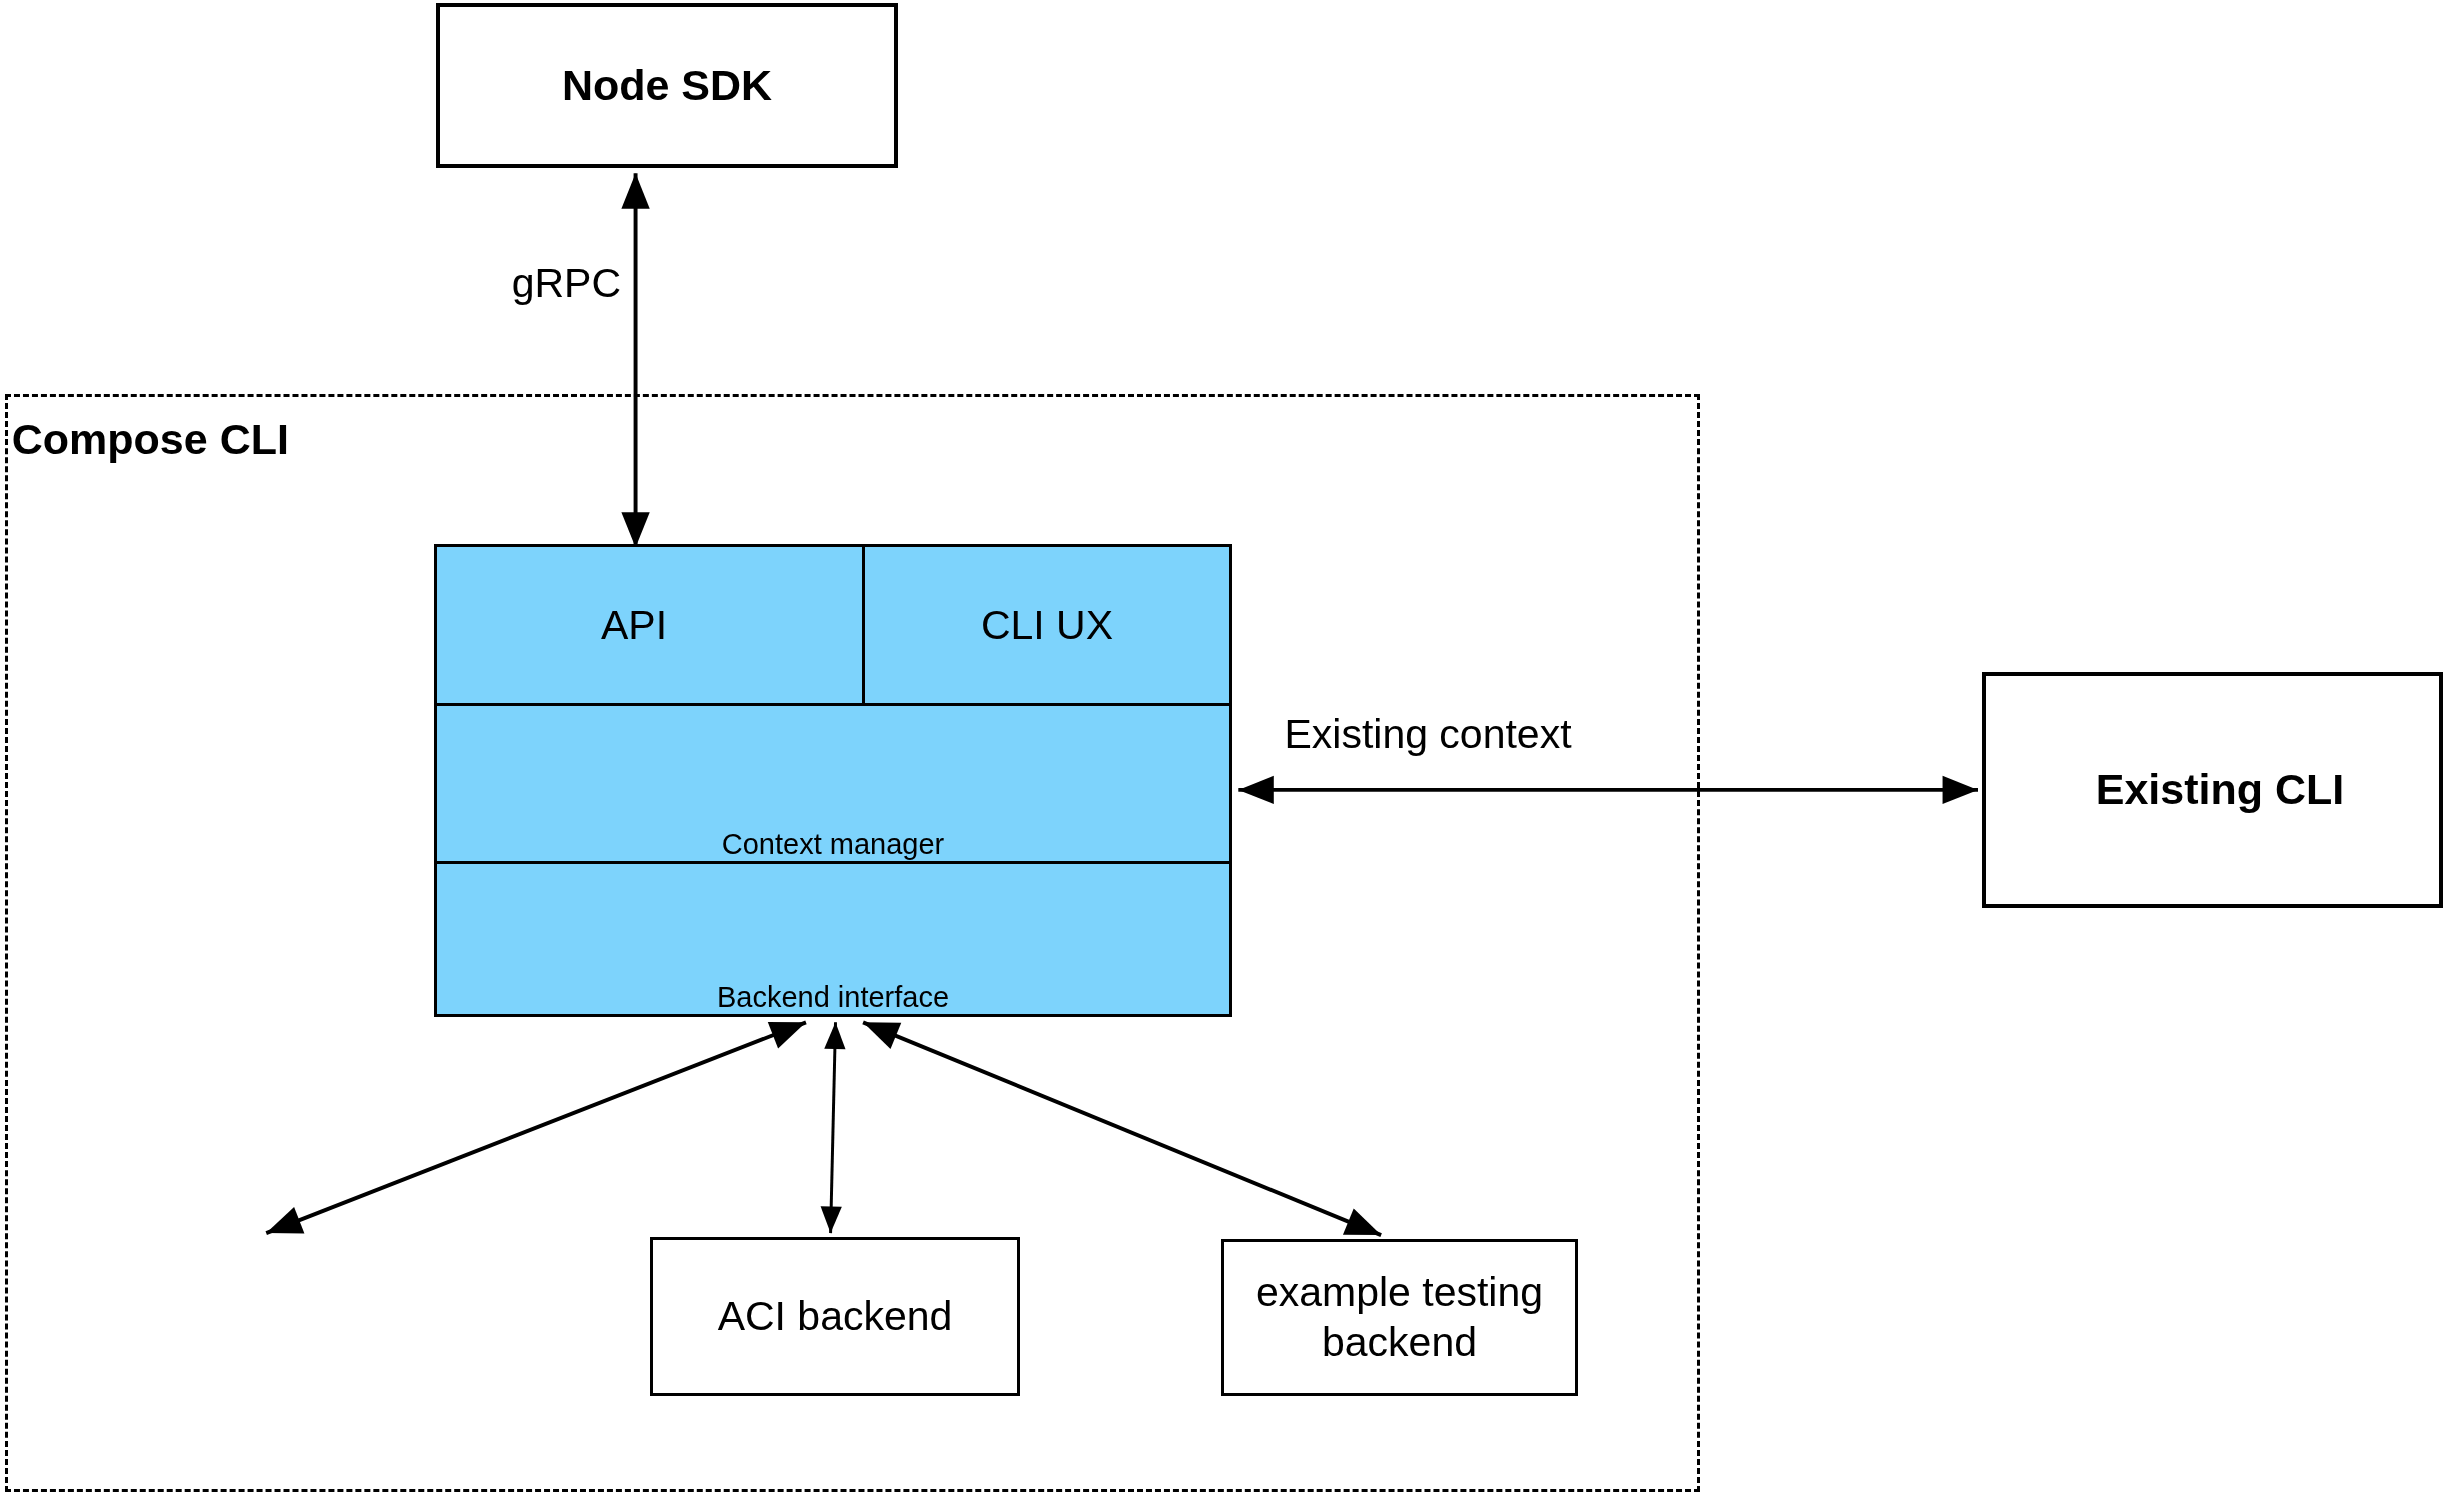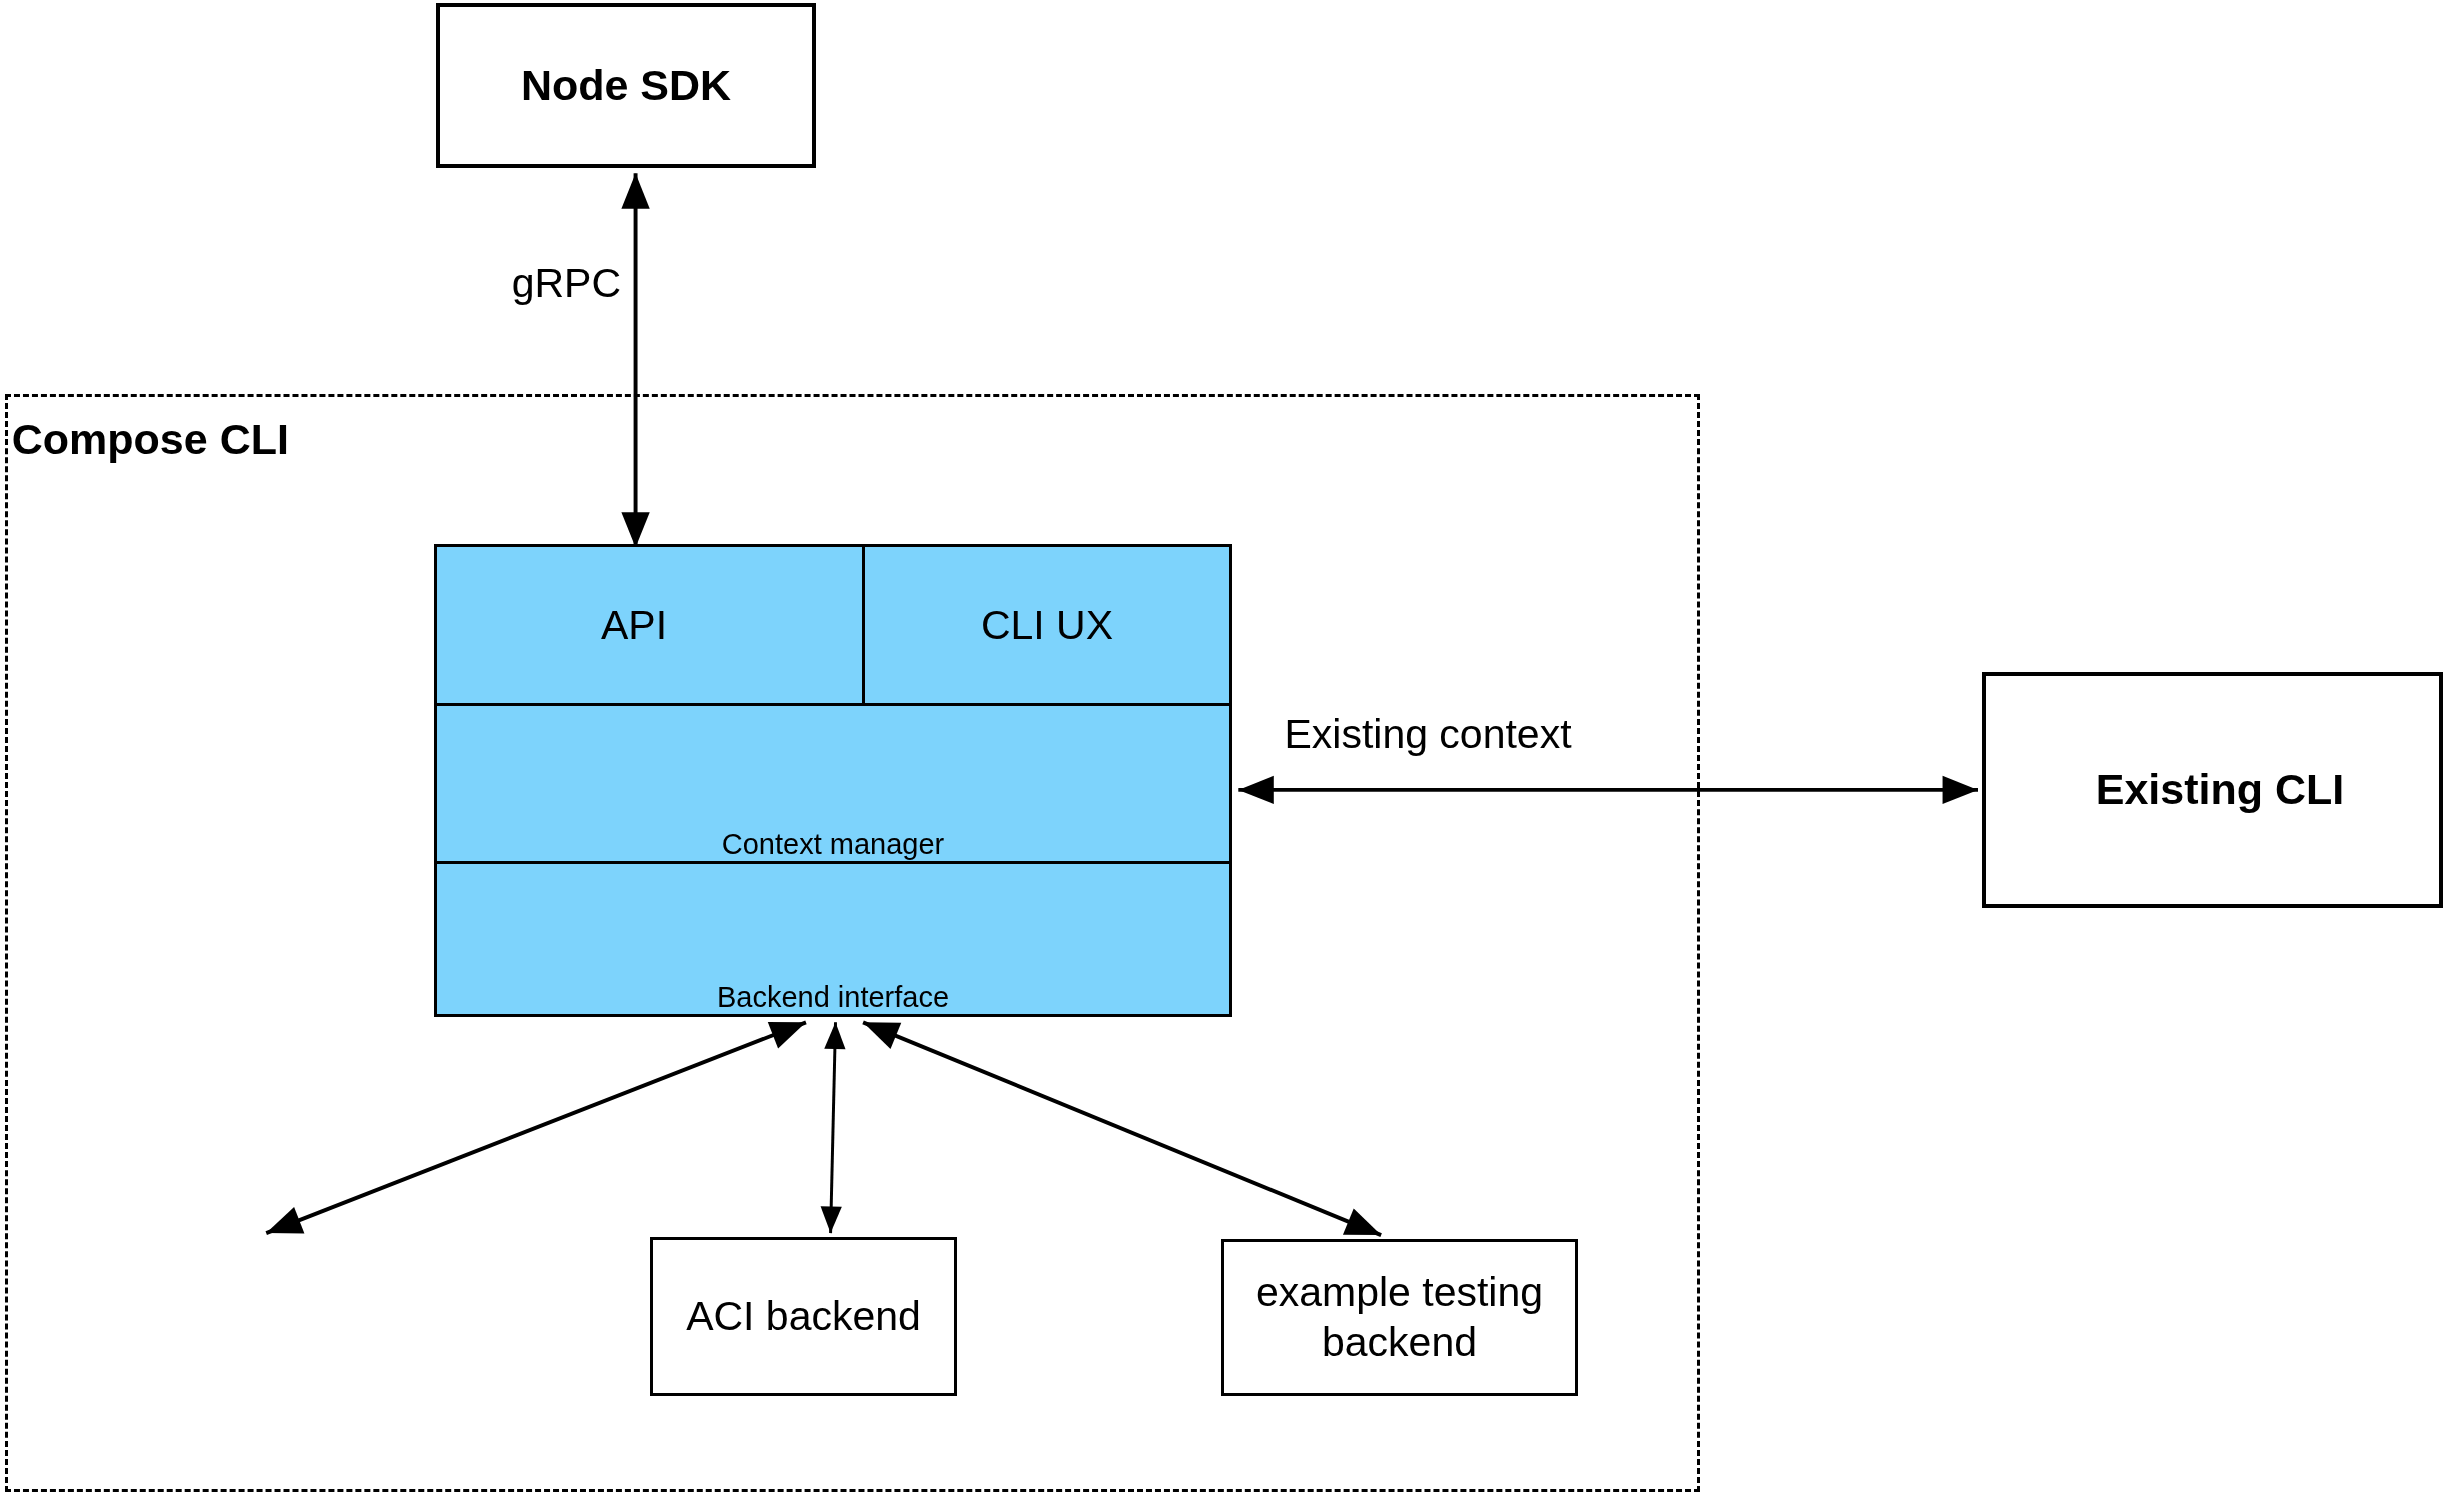--- a/index.html
+++ b/index.html
@@ -100,21 +100,21 @@
         <path d="M1,1 L11,5 L1,9 Z" fill="#000000"></path>
       </marker>
     </defs>
     <line x1="645" y1="176" x2="645" y2="556" stroke="#000000" stroke-width="4" marker-start="url(#arrowhead)" marker-end="url(#arrowhead)"></line>
     <line x1="1257" y1="802" x2="2008" y2="802" stroke="#000000" stroke-width="4" marker-start="url(#arrowhead)" marker-end="url(#arrowhead)"></line>
     <line x1="818" y1="1038" x2="270" y2="1252" stroke="#000000" stroke-width="4" marker-start="url(#arrowhead)" marker-end="url(#arrowhead)"></line>
     <line x1="848" y1="1038" x2="843" y2="1252" stroke="#000000" stroke-width="3" marker-start="url(#arrowhead)" marker-end="url(#arrowhead)"></line>
     <line x1="876" y1="1038" x2="1402" y2="1254" stroke="#000000" stroke-width="4" marker-start="url(#arrowhead)" marker-end="url(#arrowhead)"></line>
   </svg>
 
-  <div class="node bold-box" style="left:436px; top:3px; width:380px; height:165px;">
+  <div class="node bold-box" style="left:436px; top:3px; width:462px; height:165px;">
     <span>Node SDK</span>
   </div>
 
   <div class="stack">
     <div class="stack-row-top">
       <div class="stack-cell">
         <span>API</span>
       </div>
       <div class="stack-cell right-cell">
         <span>CLI UX</span>
@@ -125,21 +125,21 @@
     </div>
     <div class="stack-row">
       <span>Backend interface</span>
     </div>
   </div>
 
   <div class="node bold-box" style="left:1982px; top:672px; width:461px; height:236px;padding-left:15px;">
     <span>Existing CLI</span>
   </div>
 
-  <div class="node" style="left:650px; top:1237px; width:307px; height:159px;text-align:center;">
+  <div class="node" style="left:650px; top:1237px; width:370px; height:159px;text-align:center;">
     <span>ACI backend</span>
   </div>
   <div class="node" style="left:1221px; top:1239px; width:357px; height:157px;">
     <span class="multiline">example testing
 backend</span>
   </div>
 
   <div class="edge-label" style="left:424px; top:258px; width:197px; text-align:right;">gRPC</div>
   <div class="edge-label" style="left:1231px; top:709px; width:394px; text-align:center;">Existing context</div>
 

